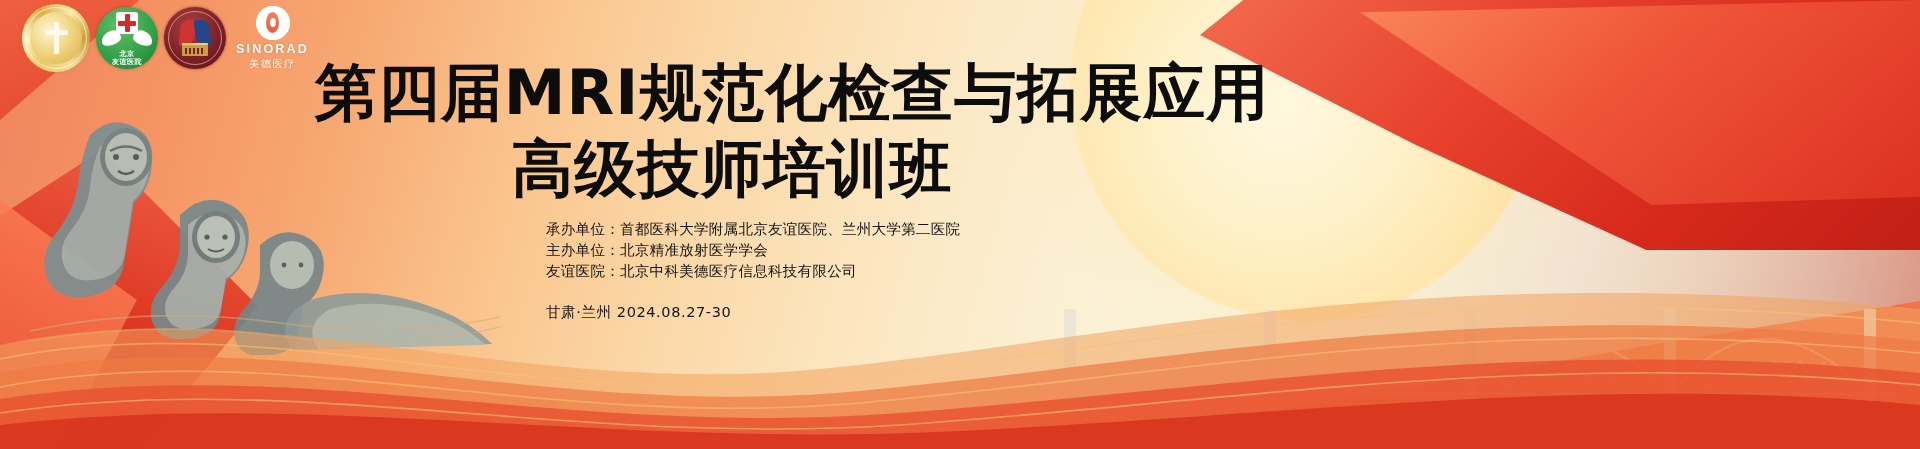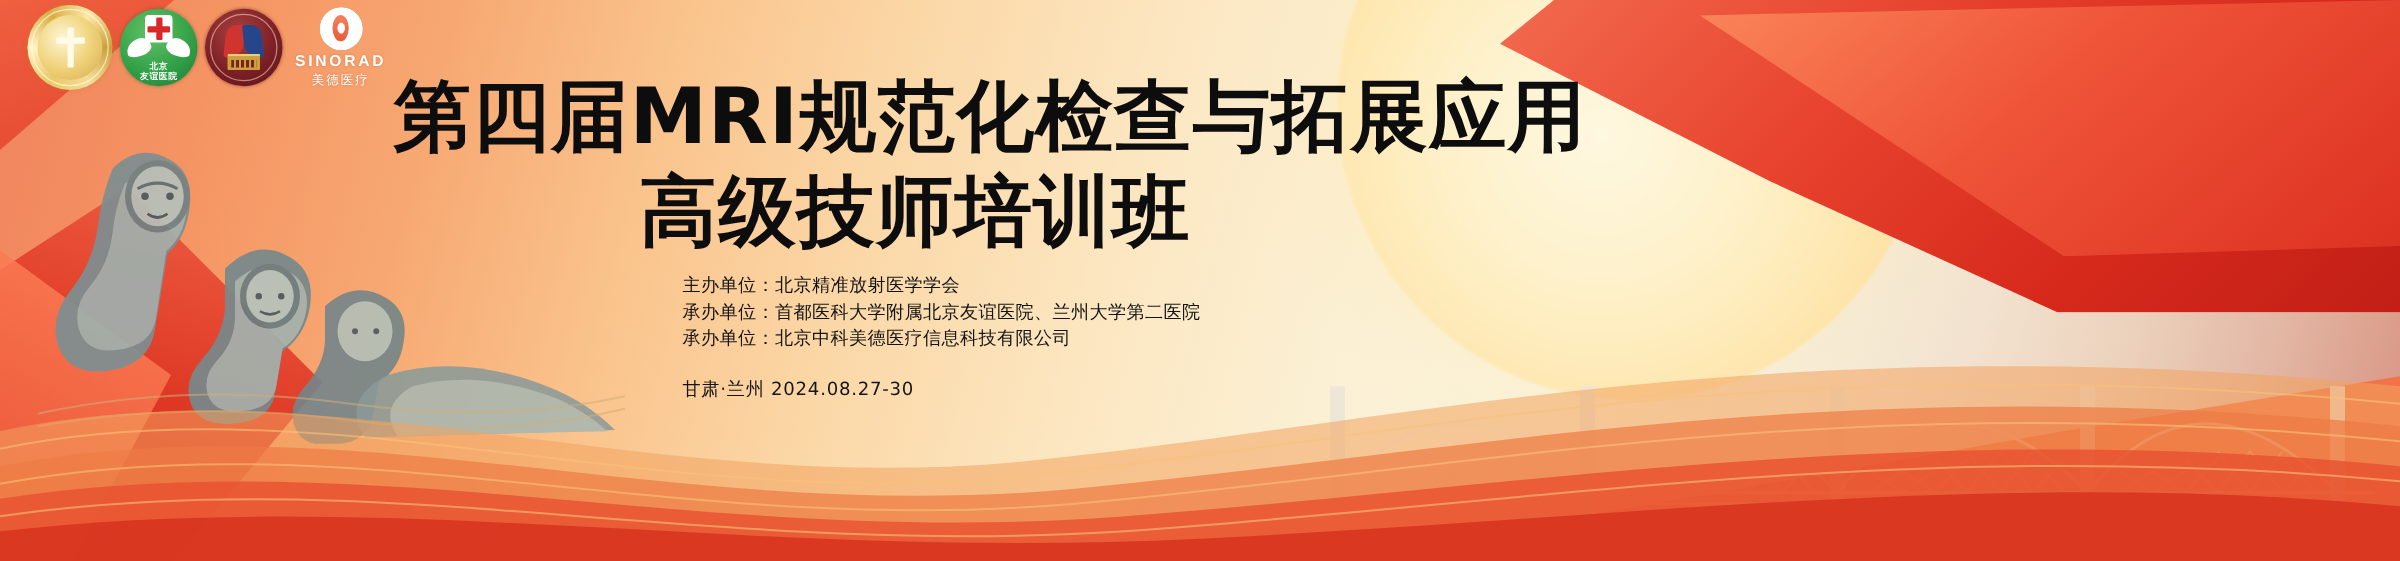--- a/index.html
+++ b/index.html
@@ -295,19 +295,19 @@
     </div>
 
   </div>
 
   <div class="title-wrap">
     <div class="title-line title-1">第四届MRI规范化检查与拓展应用</div>
     <div class="title-line title-2">高级技师培训班</div>
   </div>
 
   <div class="info">
+    <div>承办单位：首都医科大学附属北京友谊医院、兰州大学第二医院</div>
     <div>主办单位：北京精准放射医学学会</div>
-    <div>承办单位：首都医科大学附属北京友谊医院、兰州大学第二医院</div>
-    <div>承办单位：北京中科美德医疗信息科技有限公司</div>
+    <div>友谊医院：北京中科美德医疗信息科技有限公司</div>
     <div class="place">甘肃·兰州  2024.08.27-30</div>
   </div>
 
 </div>
 
 </body></html>

